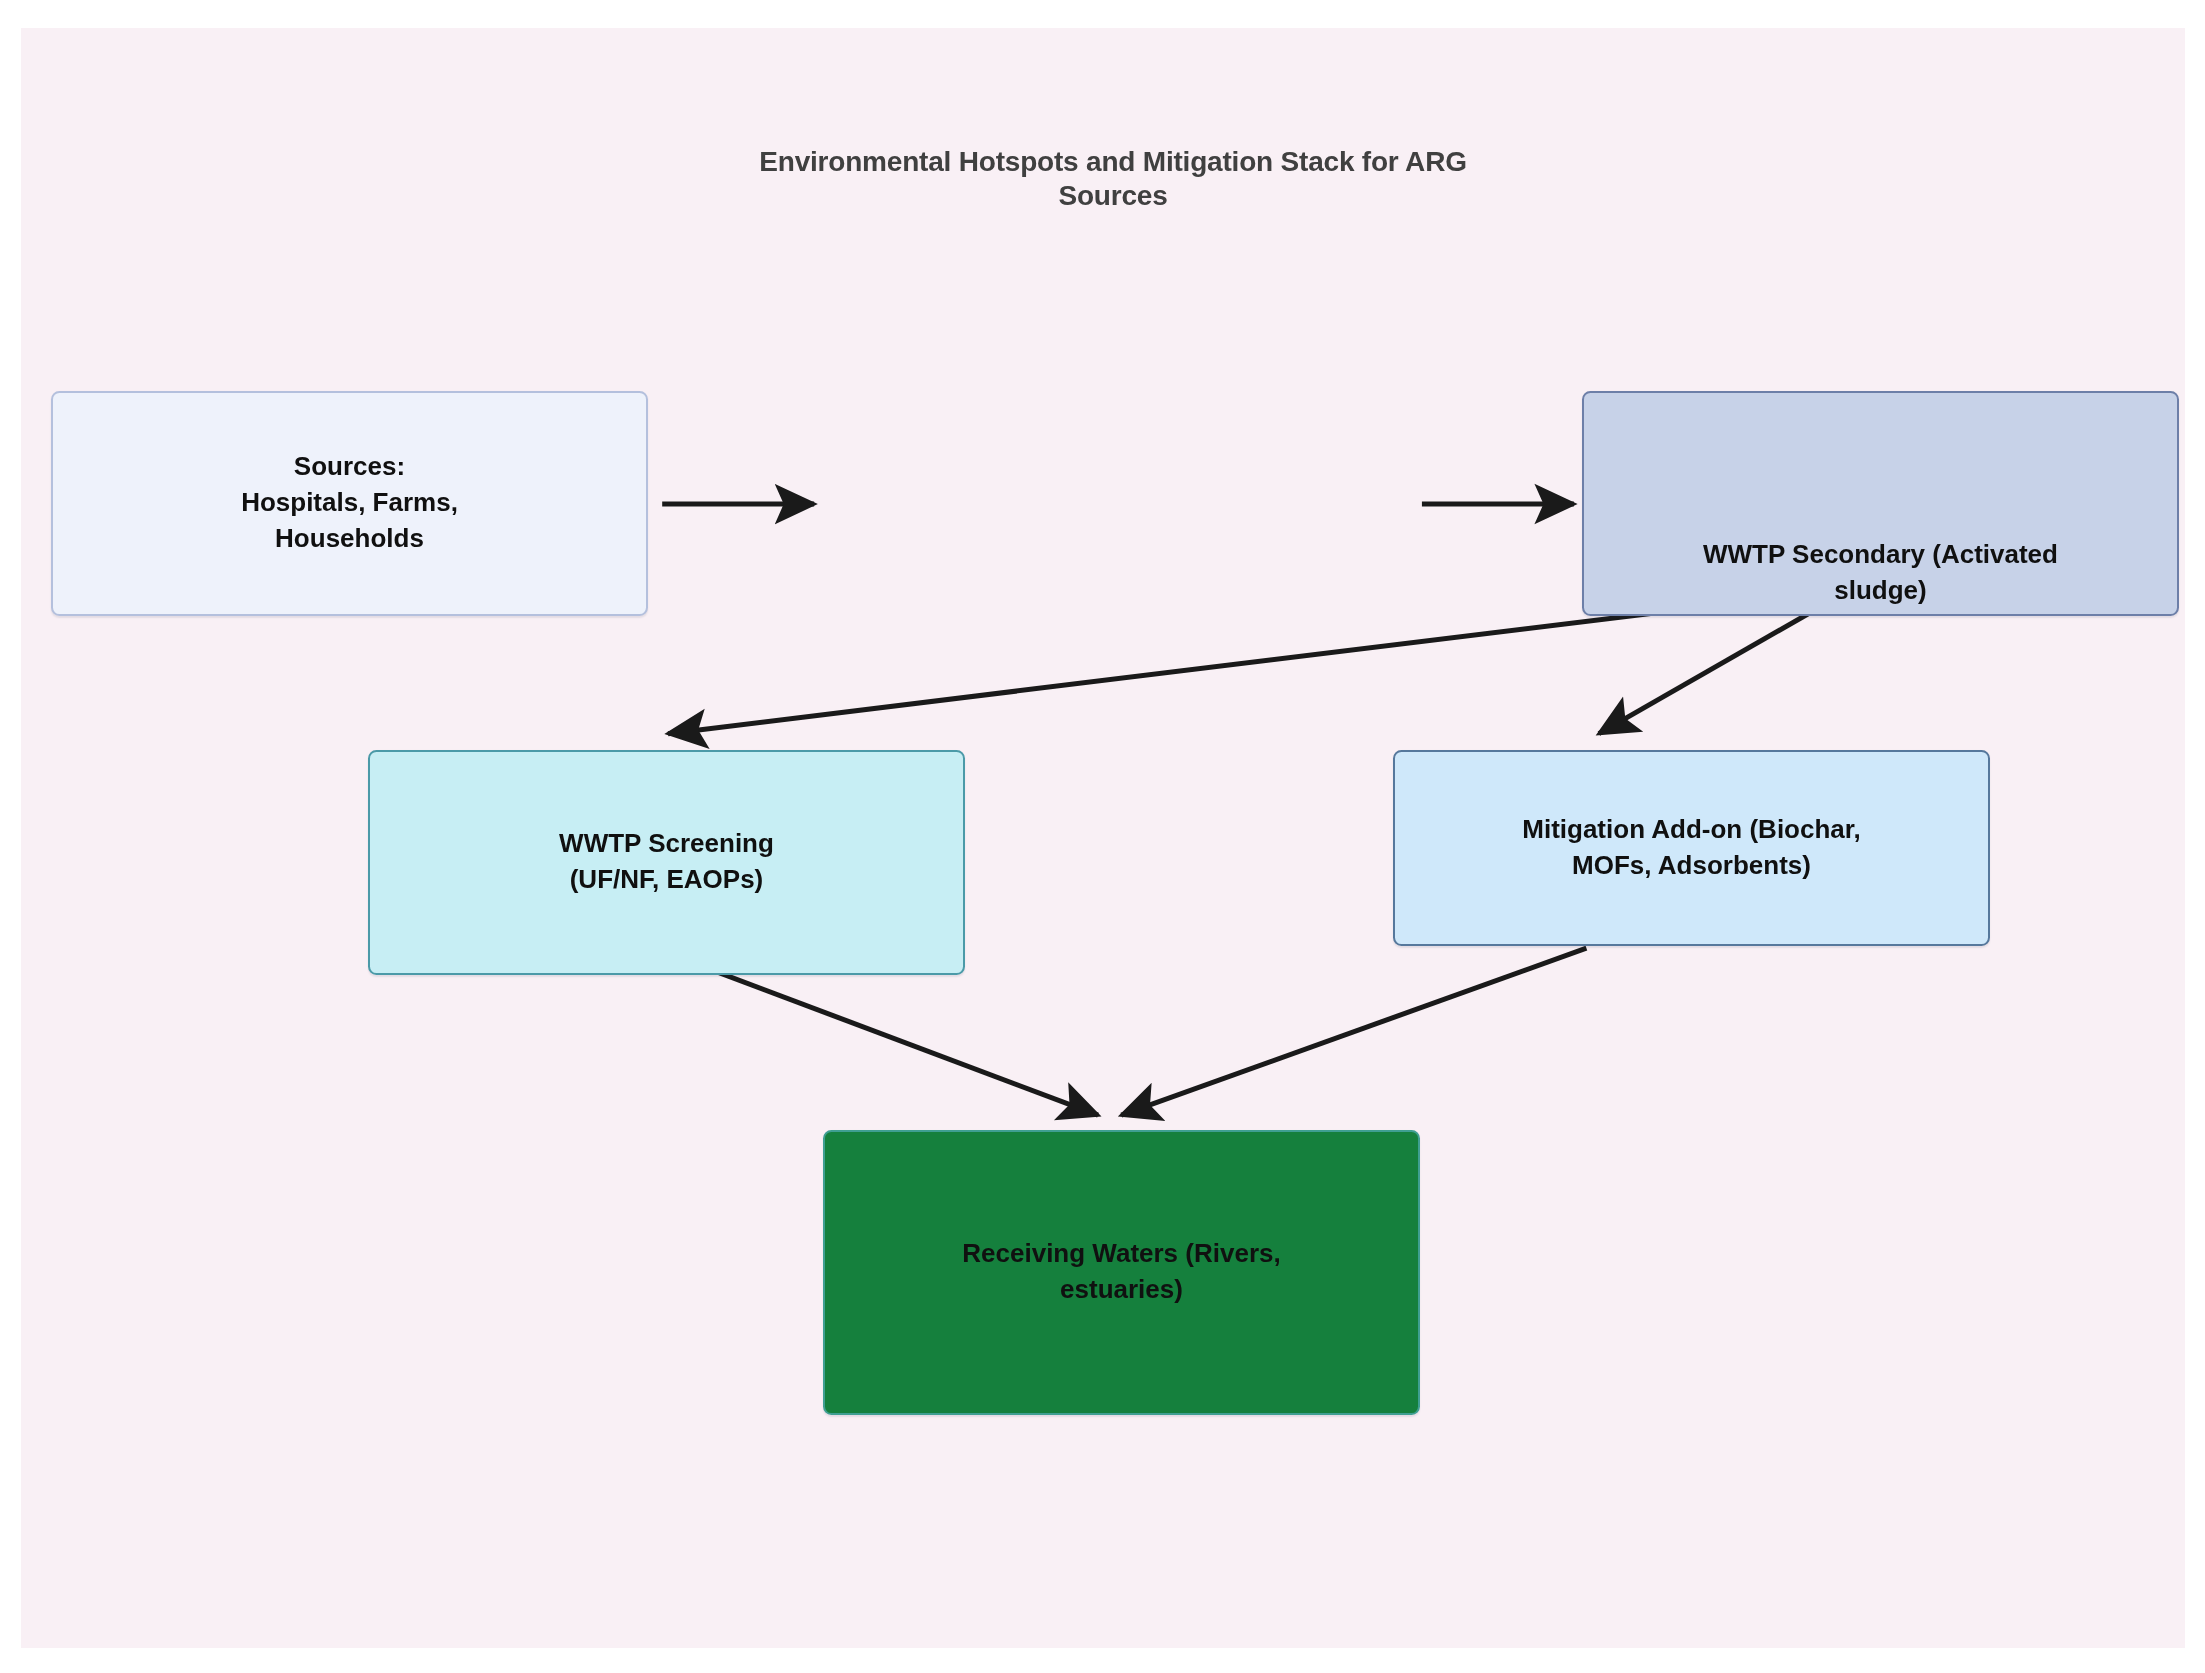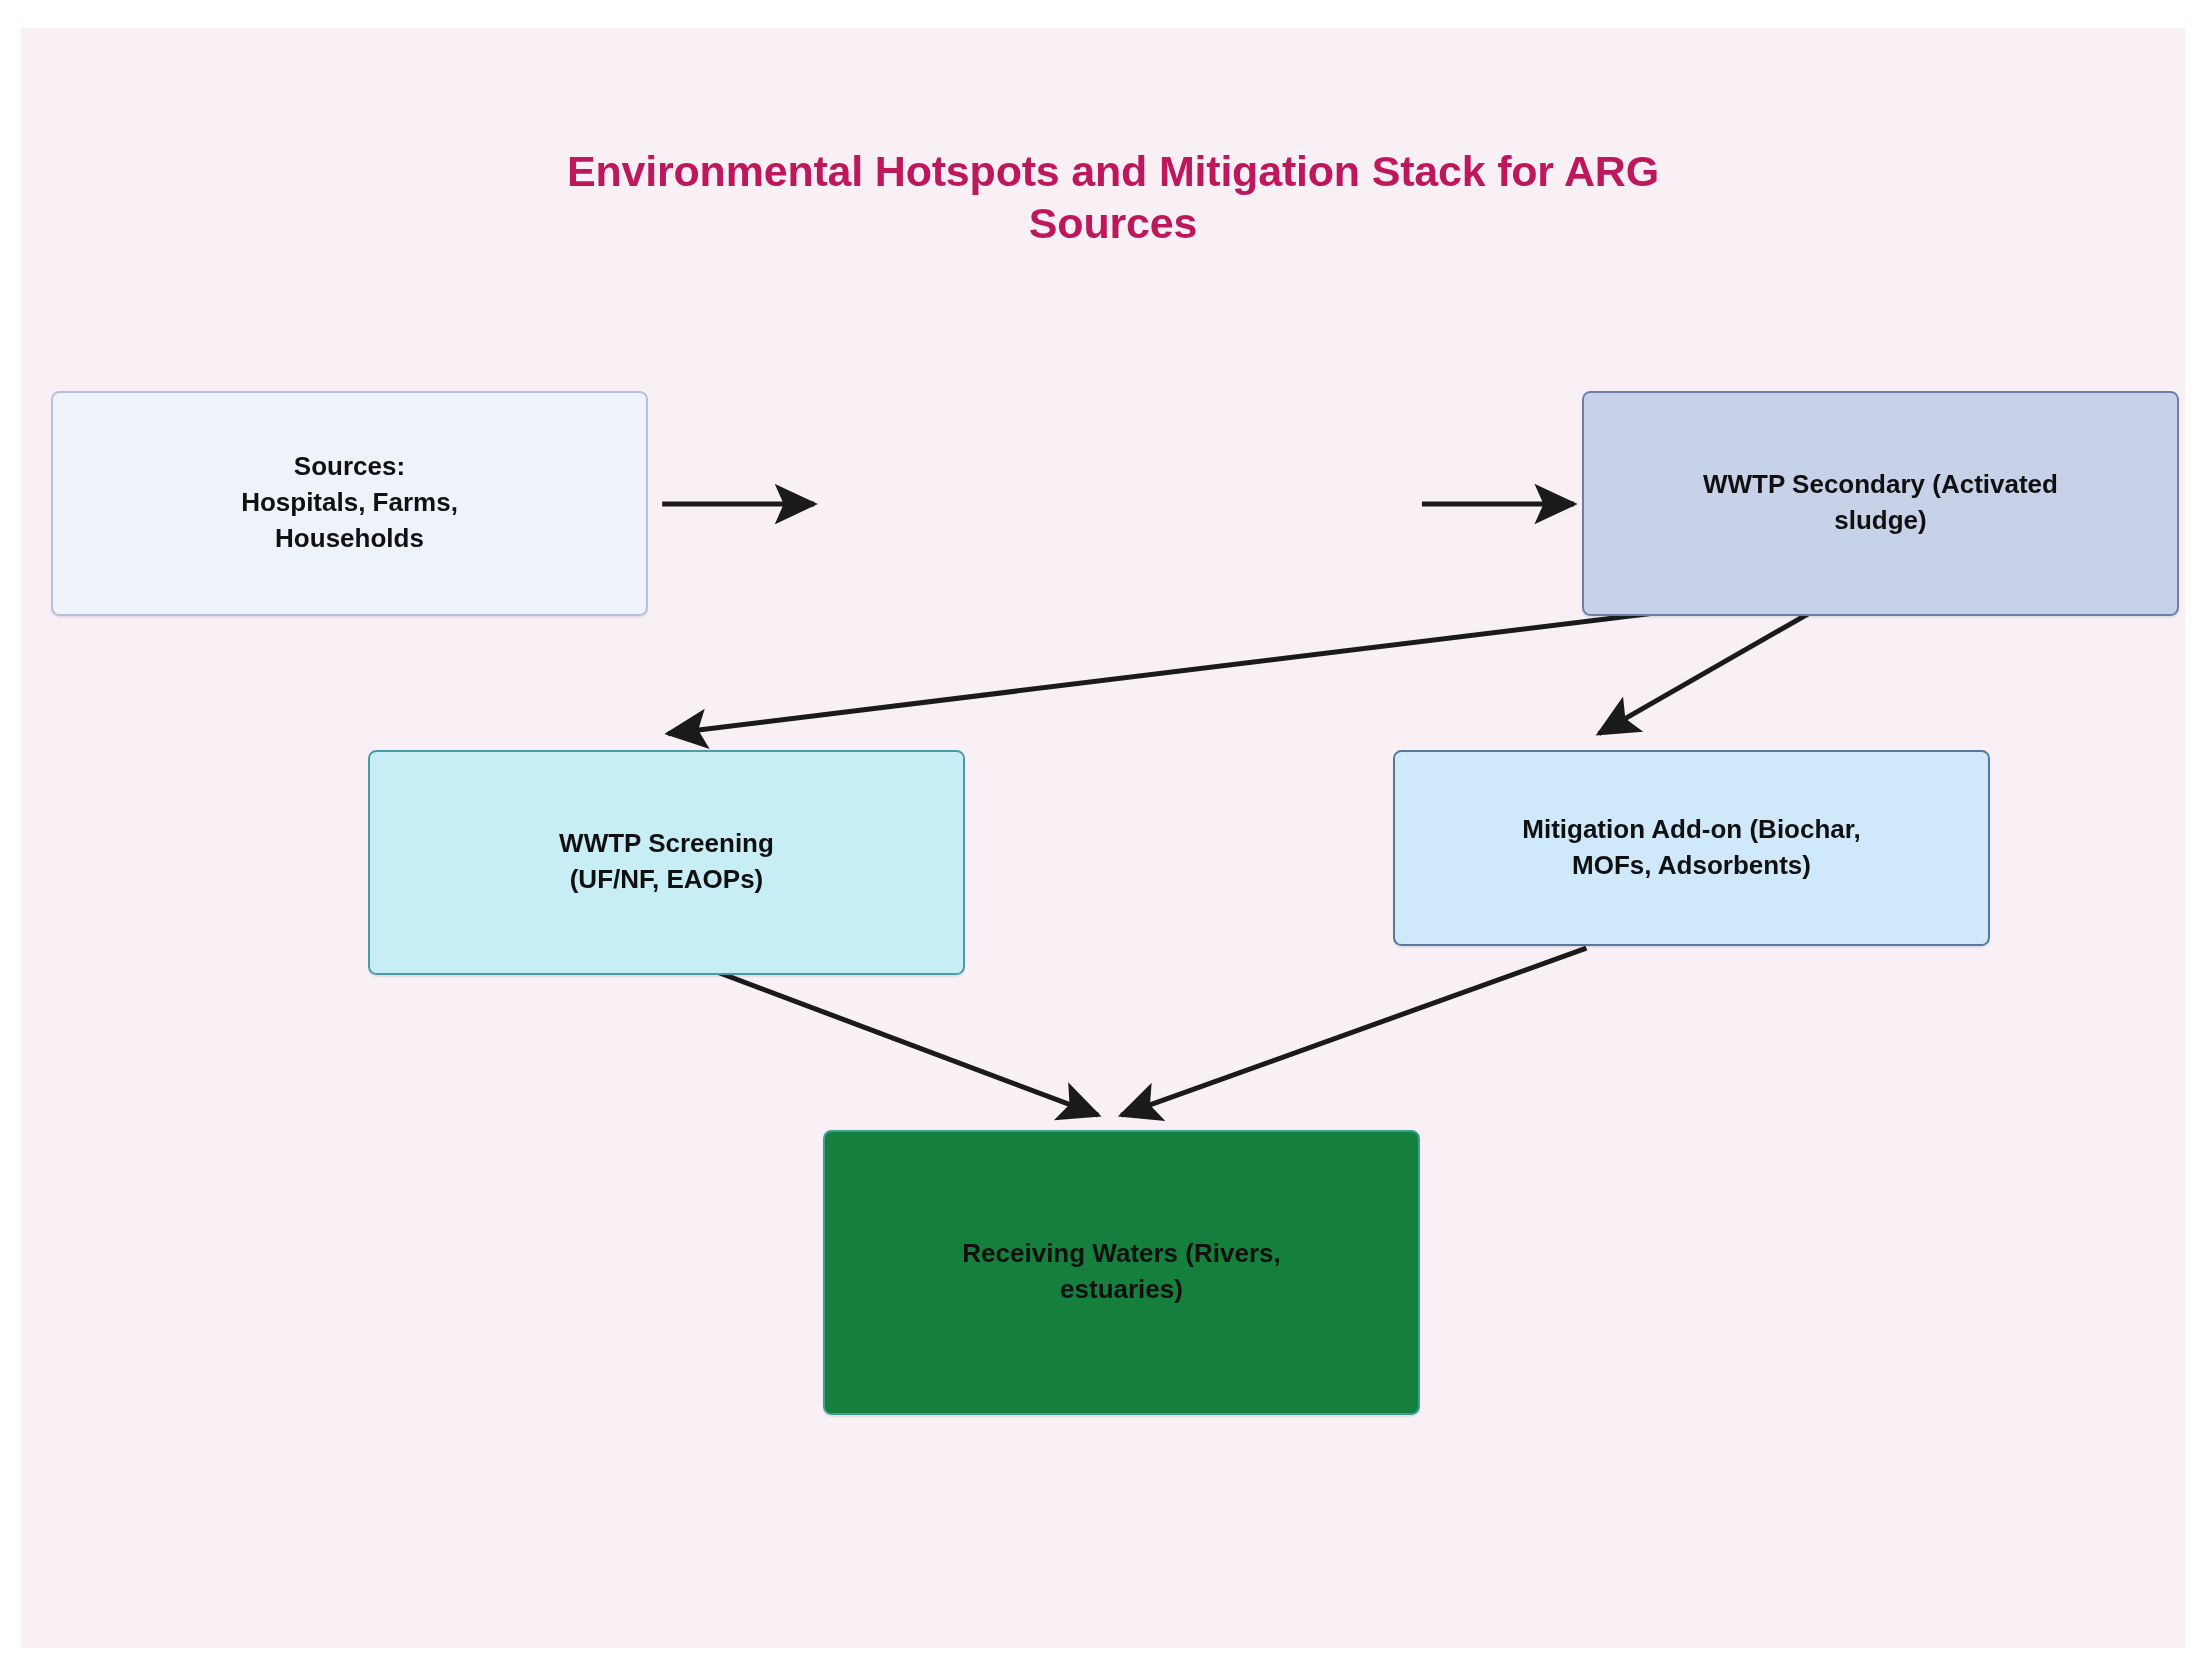--- a/index.html
+++ b/index.html
@@ -21,23 +21,23 @@
     width: 2164px;
     height: 1620px;
     background: #f9f0f5;
   }
   #diagram-title {
     position: absolute;
     left: 0;
     top: 117px;
     width: 2184px;
     text-align: center;
-    font-size: 43px;
+    font-size: 28px;
     font-weight: bold;
-    color: #be185d;
+    color: #404040;
     line-height: 1.22;
     letter-spacing: -0.2px;
   }
   #diagram-title .title-line {
     display: block;
   }
   .node {
     position: absolute;
     box-sizing: border-box;
     border-radius: 8.4px;
@@ -61,21 +61,21 @@
   #node-sources {
     left: 30px;  top: 363px;  width: 597px; height: 225px;
     background: #eef2fb; border-color: #b4c0dd;
   }
   #node-primary {
     left: 802px; top: 363px;  width: 597px; height: 225px;
     background: #dde6f9; border-color: #8c9ccd;
   }
   #node-secondary {
     left: 1561px; top: 363px; width: 597px; height: 225px;
-    background: #c7d2e8; border-color: #6d7fa8;
+    background: #c7d2e8; border-color: #6d7fa8; align-items: flex-end;
   }
   #node-tertiary {
     left: 347px; top: 722px;  width: 597px; height: 225px;
     background: #c7eef4; border-color: #4b9aa8;
   }
   #node-mitigation {
     left: 1372px; top: 722px; width: 597px; height: 196px;
     background: #cfe8fa; border-color: #56789c;
   }
   #node-receiving {

